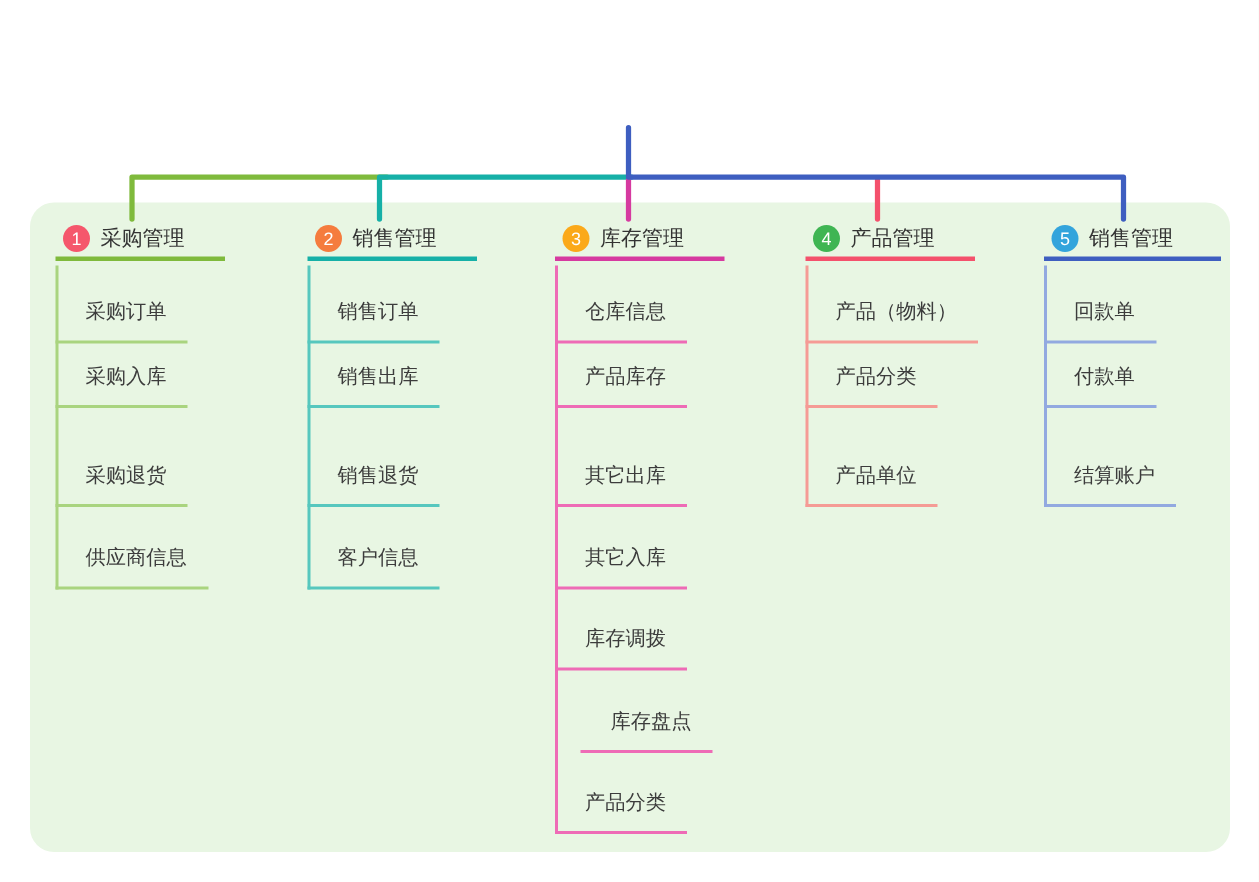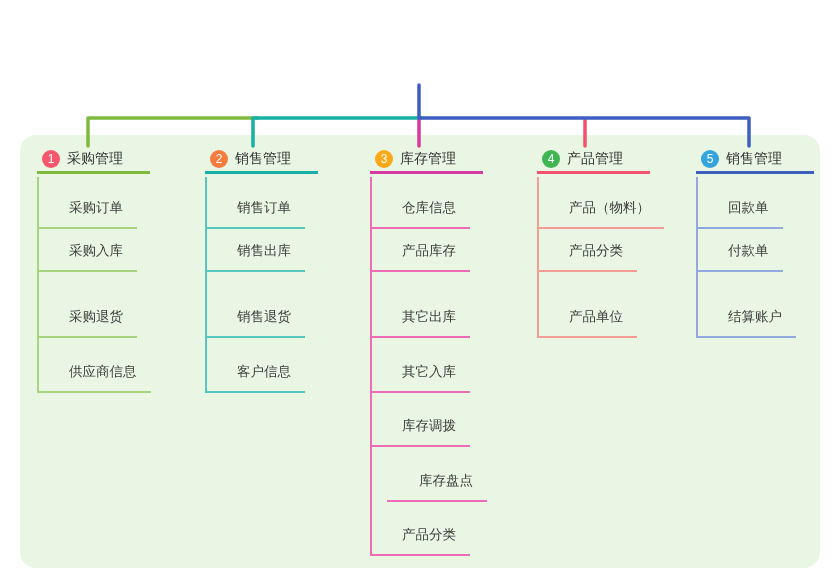--- a/index.html
+++ b/index.html
@@ -28,21 +28,21 @@
         border-bottom:3px solid var(--c);display:flex;align-items:center;gap:7px;
         padding-left:5px;box-sizing:border-box;cursor:default;}
   .badge{width:18px;height:18px;border-radius:50%;background:var(--badge);
          color:#fff;font-size:12px;display:flex;align-items:center;justify-content:center;flex:none;}
   .head-title{font-size:14px;font-weight:500;color:#333;white-space:nowrap;padding-right:8px;}
 
   .vline{position:absolute;left:0;top:31px;width:2px;background:var(--lc);}
   .v4{height:216px;} .v7{height:379px;} .v3{height:161px;}
 
   .item{position:absolute;left:0;white-space:nowrap;font-size:13.5px;color:#3c3c3c;
-        line-height:18px;padding:0 14px 10px 32px;border-bottom:2px solid var(--lc);
+        line-height:18px;padding:0 14px 10px 20px;border-bottom:2px solid var(--lc);
         cursor:default;}
   .t0{top:53px;} .t1{top:96px;} .t2{top:162px;} .t3{top:217px;}
   .t4{top:271px;} .t5{top:326px;margin-left:17px;} .t6{top:380px;}
   
 
   .c1{left:37px;} .c2{left:205px;} .c3{left:370px;} .c4{left:537px;} .c5{left:696px;}
   .c5 .head{min-width:118px;}
 </style>
 </head>
 <body>

